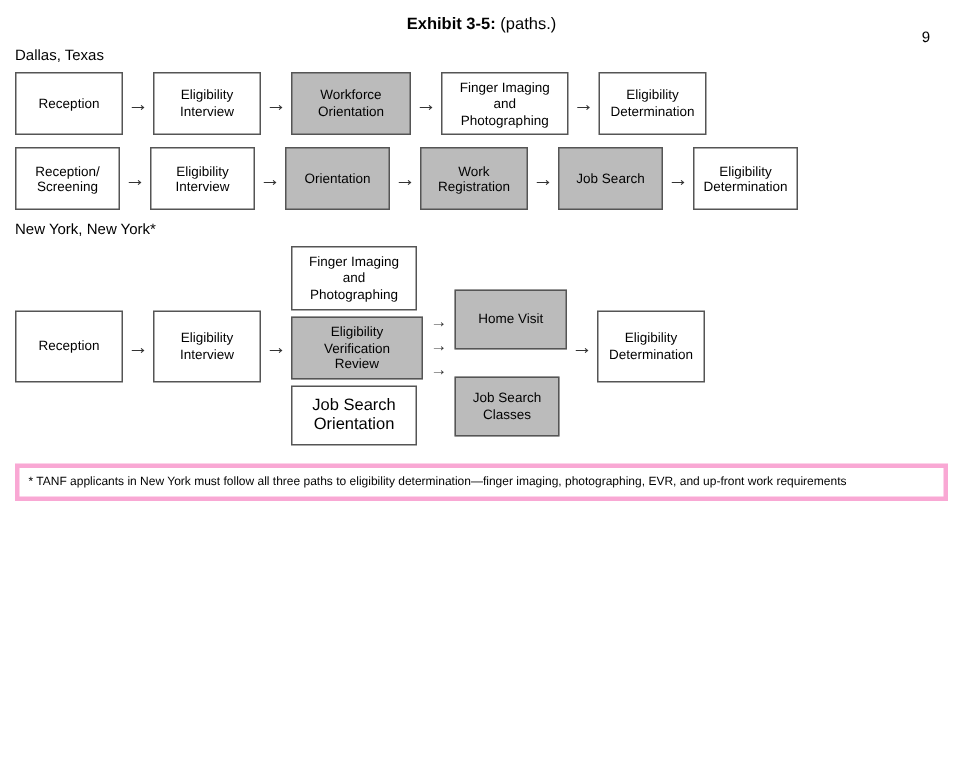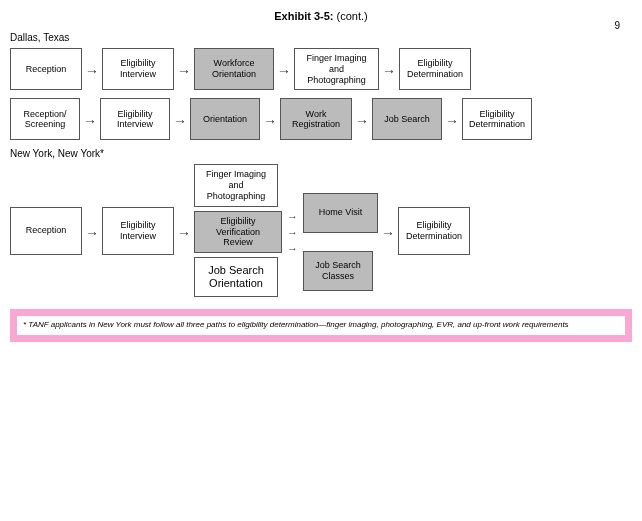--- a/index.html
+++ b/index.html
@@ -51,47 +51,46 @@
       margin: 0 3px;
       color: #333;
       flex-shrink: 0;
     }
     
     .ny-section {
       margin-top: 5px;
       position: relative;
     }
     .footnote-box {
-      border: 7px solid #f9a8d4;
+      border: 3px solid #f9a8d4;
       padding: 4px 6px;
       font-size: 8px;
       margin-top: 10px;
       line-height: 1.3;
-      font-style: italic;
     }
     .bold-title-part {
       font-weight: bold;
       margin-top: 15px;
     }
     .normal-title-part {
       font-weight: normal;
     }
     .page-num {
       position: absolute;
       right: 12px;
       top: 10px;
       font-size: 10px;
     }
   </style>
 </head>
 <body>
 
 <div style="position:relative;">
   <div class="page-title">
-    <span class="bold-title-part">Exhibit 3-5:</span><span class="normal-title-part"> (cont.)</span>
+    <span class="bold-title-part">Exhibit 3-5:</span><span class="normal-title-part"> (paths.)</span>
   </div>
   <span class="page-num">9</span>
 
   <div class="section-label">Dallas, Texas</div>
   <div class="flow-row">
     <div class="box" style="width:72px; min-height:42px;">Reception</div>
     <span class="arrow">→</span>
     <div class="box" style="width:72px; min-height:42px;">Eligibility Interview</div>
     <span class="arrow">→</span>
     <div class="box shaded" style="width:80px; min-height:42px;">Workforce Orientation</div>

